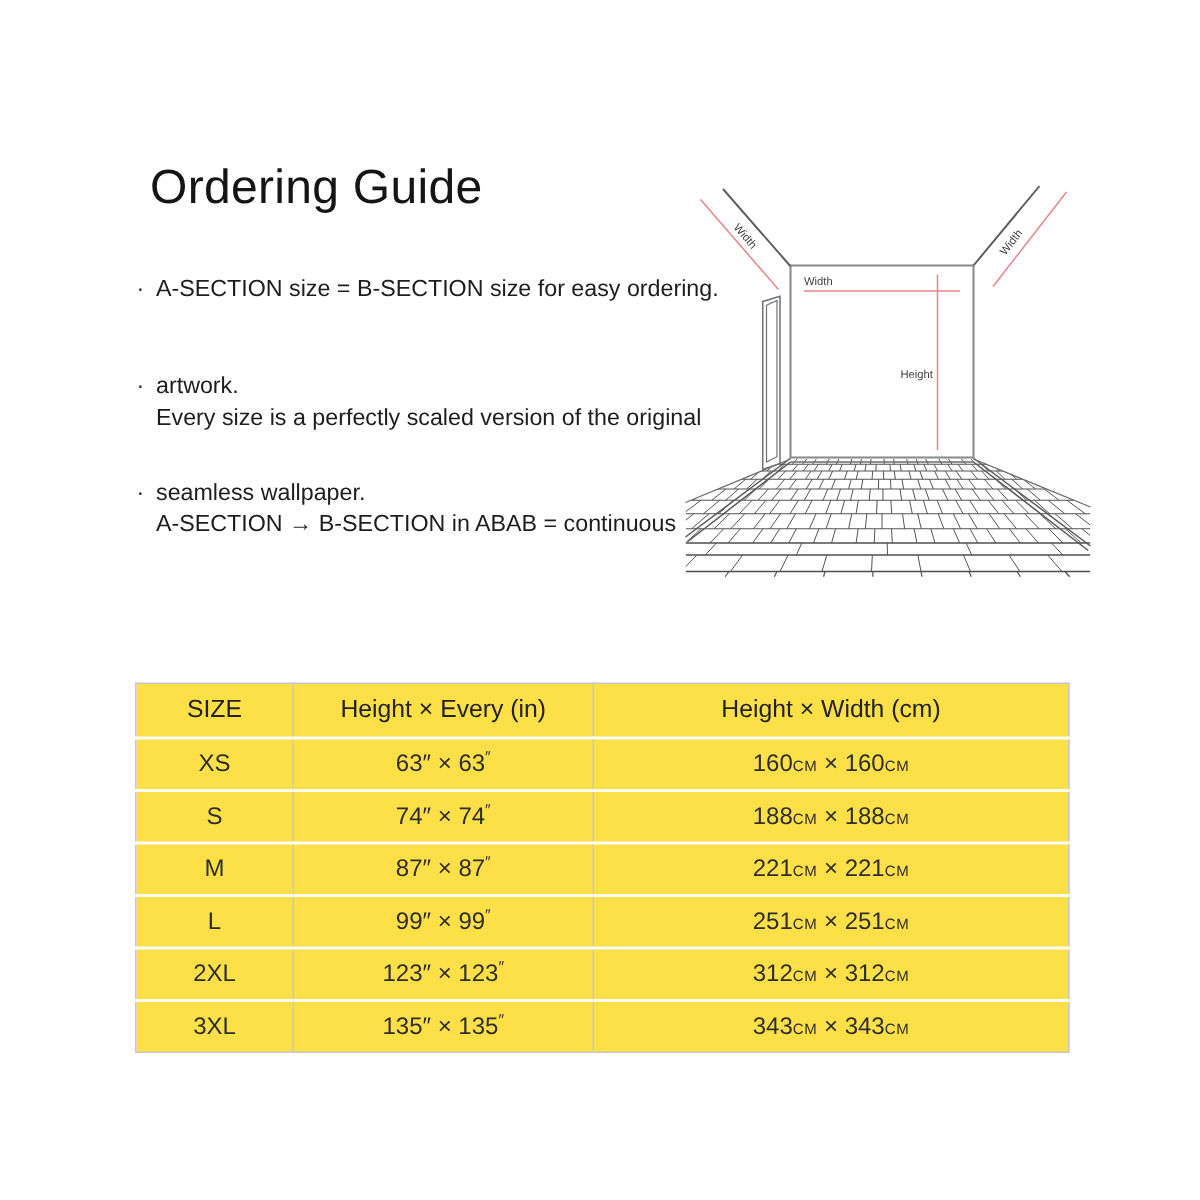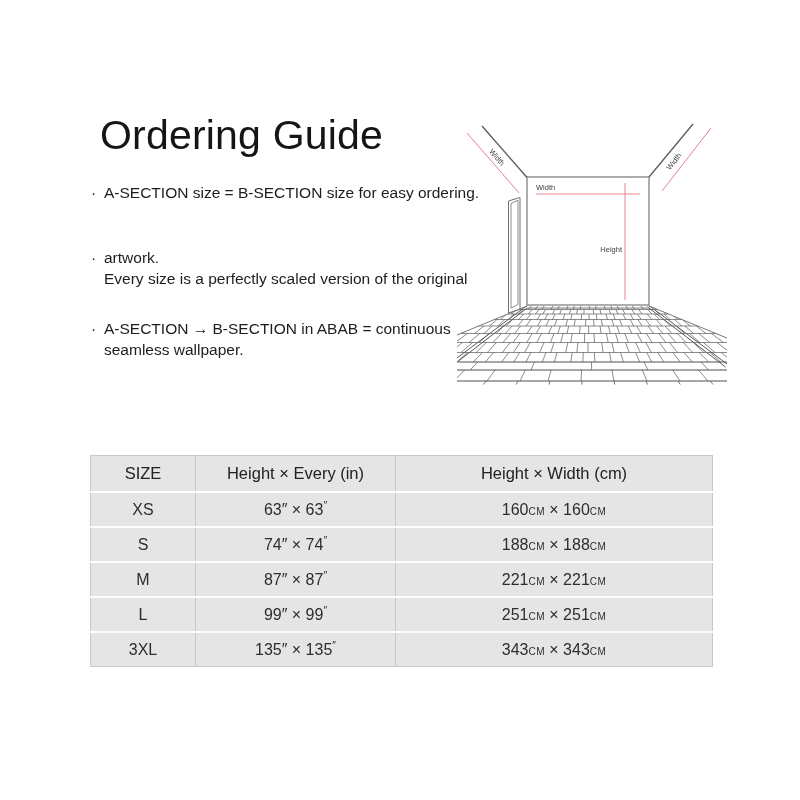--- a/index.html
+++ b/index.html
@@ -1,21 +1,21 @@
 <!DOCTYPE html>
 <html><head>
 <meta charset="utf-8">
 <style>
   html,body{margin:0;padding:0;}
   body{
     width:800px;height:800px;background:#ffffff;position:relative;
     font-family:"Liberation Sans", sans-serif;overflow:hidden;
   }
   .title{
-    position:absolute;left:100px;top:86px;font-size:41px;line-height:1.1;
+    position:absolute;left:100px;top:86px;font-size:32px;line-height:1.1;
     color:#151515;font-weight:400;letter-spacing:0.2px;
   }
   .bullet-list{position:absolute;left:0;top:0;width:800px;height:0;}
   .bullet{
     position:absolute;left:91px;width:400px;display:flex;
     font-size:15.5px;line-height:21px;color:#1d1d1d;
   }
   .bullet .dot{width:13px;flex:none;}
   .bullet.b0{top:182px}
   .bullet.b1{top:247px}
@@ -24,21 +24,21 @@
   .room .lbl{font-size:7.5px;fill:#3f3f3f;font-family:"Liberation Sans",sans-serif;}
   .room .ln{stroke:#585858;stroke-width:1;}
   .room .jn{stroke:#6d6d6d;stroke-width:0.9;}
   .accent{stroke-width:1;fill:none;}
   table.size-table{
     position:absolute;left:90px;top:455px;width:622px;
     border-collapse:collapse;table-layout:fixed;
     font-family:"Liberation Sans",sans-serif;
   }
   .size-table th,.size-table td{
-    background:#e5e5e5;text-align:center;vertical-align:middle;
+    background:#fde047;text-align:center;vertical-align:middle;
     border-left:1px solid #c8c8c8;border-right:1px solid #c8c8c8;
     border-top:2px solid #fdfdfd;border-bottom:2px solid #fdfdfd;
   }
   .size-table th{
     height:33px;font-size:16.5px;font-weight:400;color:#222;
     border-top:1px solid #c8c8c8;
   }
   .size-table td{height:31px;font-size:16px;color:#2d2d2d;font-weight:400;text-align:center;}
   .size-table tr:last-child td{border-bottom:1px solid #c8c8c8;}
   .size-table .unit{font-size:10px;letter-spacing:0.4px;}
@@ -59,22 +59,22 @@
     <div class="bullet b1">
       <span class="dot">·</span>
       <div>
         <div>artwork.</div>
         <div>Every size is a perfectly scaled version of the original</div>
       </div>
     </div>
     <div class="bullet b2">
       <span class="dot">·</span>
       <div>
+        <div>seamless wallpaper.</div>
         <div>A-SECTION → B-SECTION in ABAB = continuous</div>
-        <div>seamless wallpaper.</div>
       </div>
     </div>
   </div>
 
 <svg class="room" width="290" height="300" viewBox="0 0 290 300">
   <defs>
     <clipPath id="floorClip">
       <polygon points="12,240 82,211 204,211 282,243 282,287 12,287"></polygon>
     </clipPath>
   </defs>
@@ -395,18 +395,23 @@
         <td>M</td>
         <td>87″ × 87<sup>″</sup></td>
         <td>221<span class="unit">CM</span> × 221<span class="unit">CM</span></td>
       </tr>
       <tr>
         <td>L</td>
         <td>99″ × 99<sup>″</sup></td>
         <td>251<span class="unit">CM</span> × 251<span class="unit">CM</span></td>
       </tr>
       <tr>
+        <td>2XL</td>
+        <td>123″ × 123<sup>″</sup></td>
+        <td>312<span class="unit">CM</span> × 312<span class="unit">CM</span></td>
+      </tr>
+      <tr>
         <td>3XL</td>
         <td>135″ × 135<sup>″</sup></td>
         <td>343<span class="unit">CM</span> × 343<span class="unit">CM</span></td>
       </tr>
     </tbody>
 </table>
 
 </body></html>

